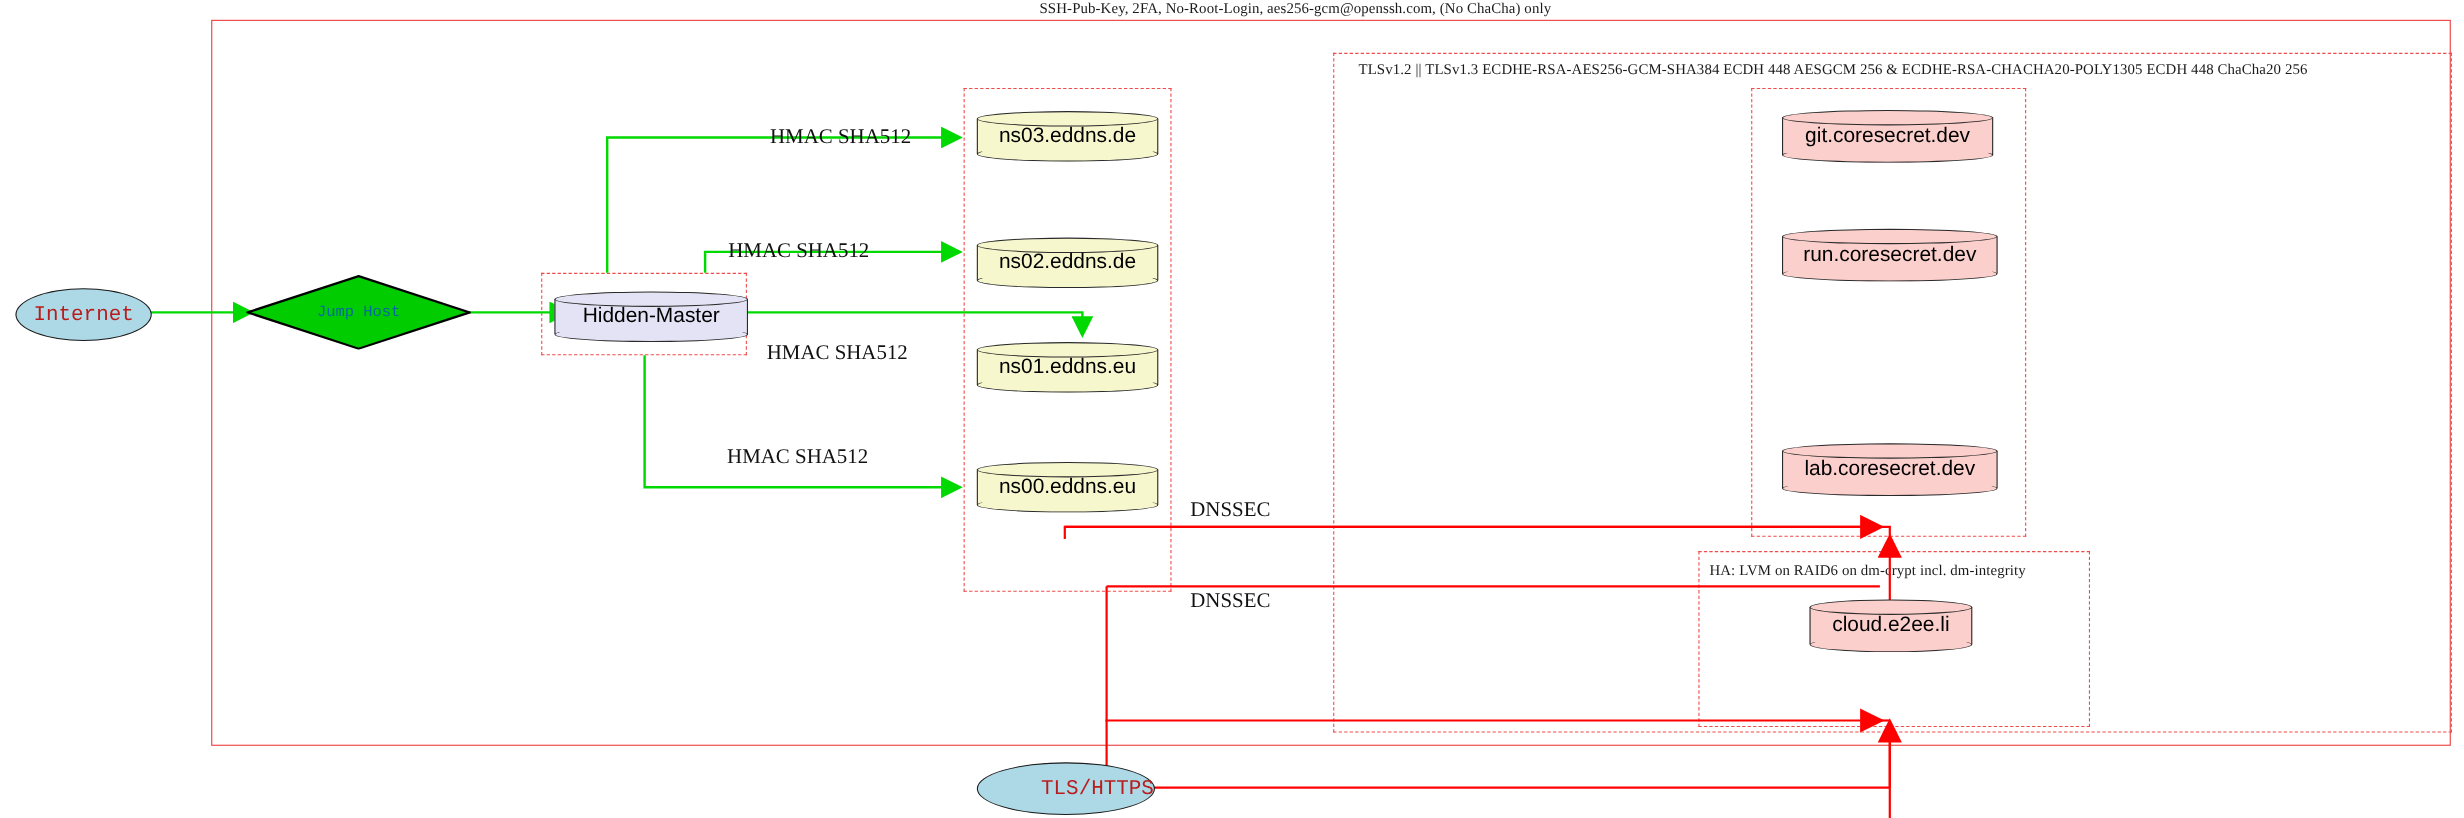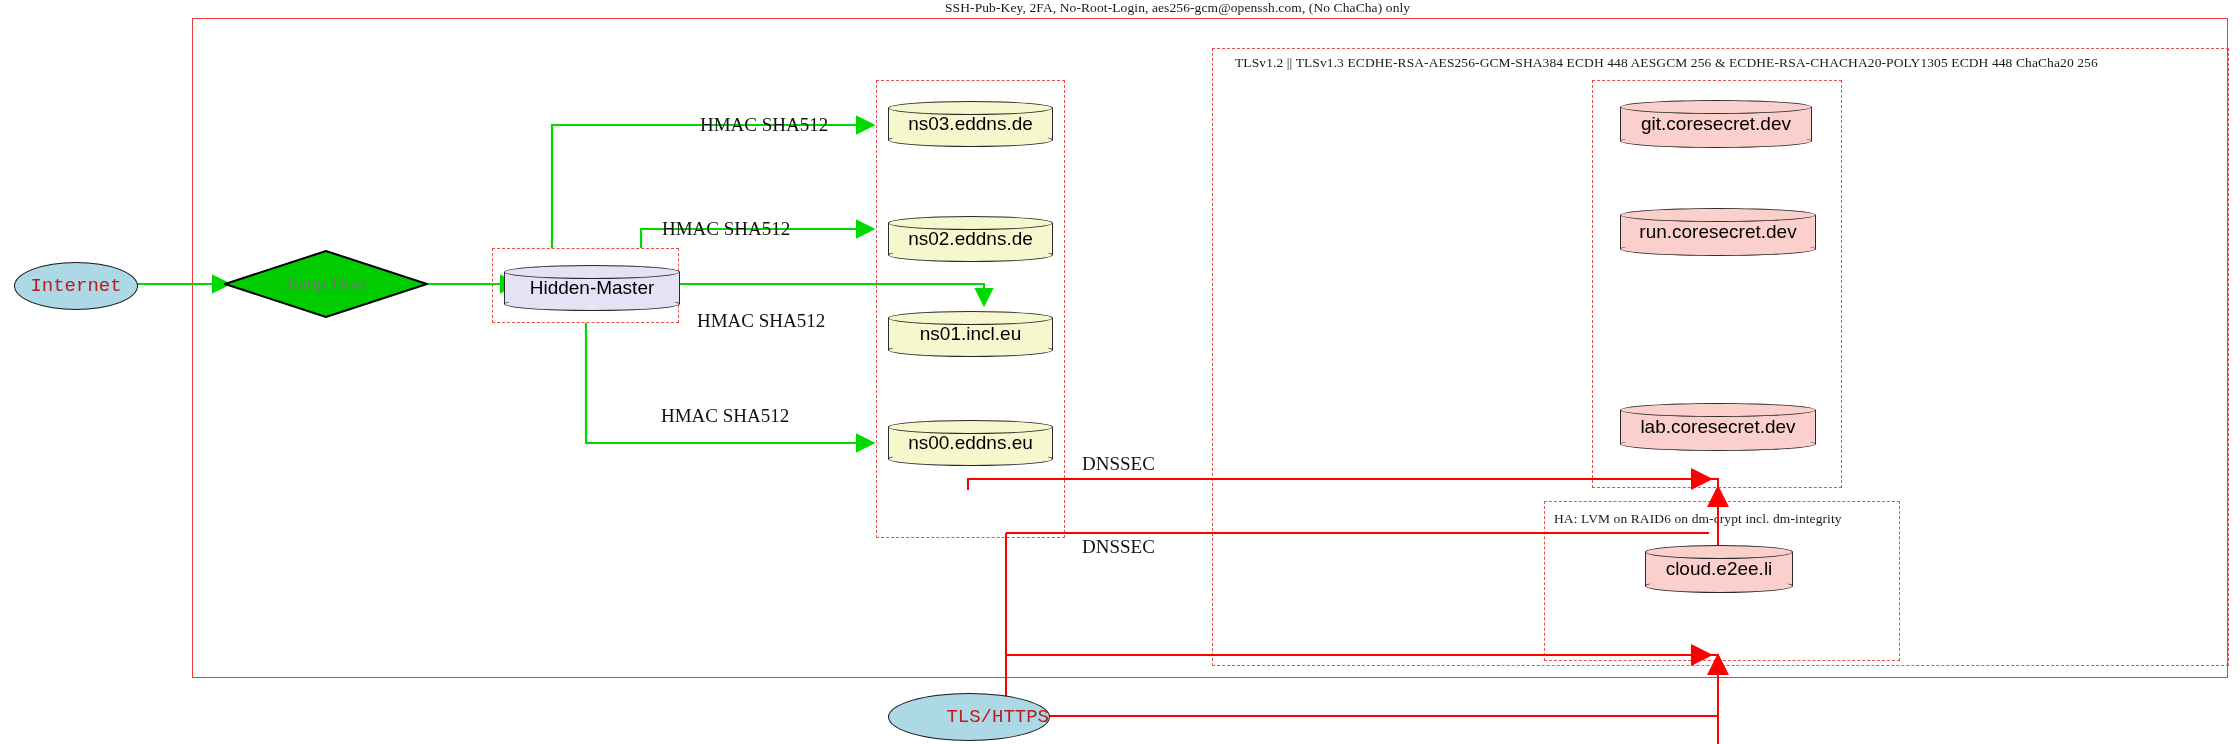--- a/index.html
+++ b/index.html
@@ -43,22 +43,22 @@
     font-family:Liberation Mono, monospace;
     font-size:19px;color:#b91c1c;
     white-space:nowrap;
   }
 
   
   .diamond-wrap{position:absolute;}
   .diamond-wrap .dtext{
     position:absolute;inset:0;
     display:flex;align-items:center;justify-content:center;
-    font-family:Liberation Serif, serif;
-    font-size:19px;color:#737373;white-space:nowrap;
+    font-family:Liberation Mono, monospace;
+    font-size:14px;color:#0369a1;white-space:nowrap;
     pointer-events:none;
   }
 
   
   .cyl{position:absolute;}
   .cyl .body{
     position:absolute;left:0;right:0;top:7px;bottom:7px;
     border-left:1.7px solid #2a2a2a;border-right:1.7px solid #2a2a2a;
   }
   .cyl .top{
@@ -183,21 +183,21 @@
     <div class="body"></div>
     <div class="bot"></div>
     <div class="top"></div>
     <div class="lbl">ns02.eddns.de</div>
   </div>
 
   <div class="cyl ivory" style="left:888px;top:311px;width:165px;height:46px;">
     <div class="body"></div>
     <div class="bot"></div>
     <div class="top"></div>
-    <div class="lbl">ns01.incl.eu</div>
+    <div class="lbl">ns01.eddns.eu</div>
   </div>
 
   <div class="cyl ivory" style="left:888px;top:420px;width:165px;height:46px;">
     <div class="body"></div>
     <div class="bot"></div>
     <div class="top"></div>
     <div class="lbl">ns00.eddns.eu</div>
   </div>
 
   <div class="cyl pink" style="left:1620px;top:100px;width:192px;height:48px;">

